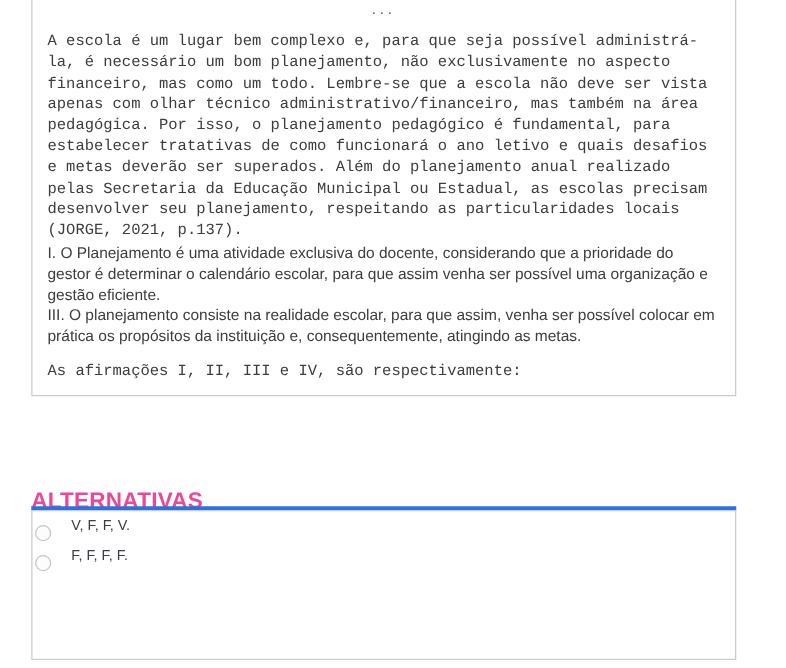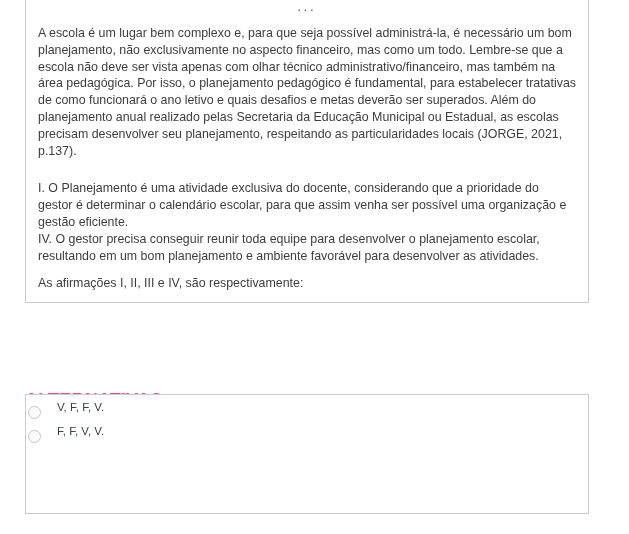--- a/index.html
+++ b/index.html
@@ -27,43 +27,43 @@
     color: #3d3d3d;
   }
   .ellipsis {
     text-align: center;
     font-size: 12px;
     line-height: 13px;
     margin-top: 2px;
     letter-spacing: 3px;
     color: #4a4a4a;
   }
-  .question-box p { margin-top: 11px; }
-  .statements { margin-top: 21px; }
+  .question-box p { margin-top: 11px; font-family: Liberation Mono, monospace; }
+  .statements { margin-top: 1px; }
   .statements .statement { margin: 0; }
   .source-title { font-weight: bold; }
 
   
   .alt-header {
     position: absolute;
     left: 25px; top: 390px;
     font-size: 18px;
     font-weight: bold;
     letter-spacing: 0.2px;
     color: #ec4899;
   }
   .alt-rule {
     position: absolute;
     left: 25px; top: 405px;
     width: 564px; height: 4px;
     background: #2b72e0;
   }
   .alt-box {
     position: absolute;
-    left: 25px; top: 394px;
+    left: 25px; top: 408px;
     width: 564px; height: 120px;
     border: 1px solid #cbcbcb;
     background: #ffffff;
     padding-top: 3px;
   }
   .option {
     position: relative;
     height: 23.5px;
     cursor: pointer;
   }
@@ -90,33 +90,33 @@
 
   <div class="question-box">
     <div class="ellipsis">...</div>
 
     <p>A escola é um lugar bem complexo e, para que seja possível administrá-la, é necessário um bom planejamento, não exclusivamente no aspecto financeiro, mas como um todo. Lembre-se que a escola não deve ser vista apenas com olhar técnico administrativo/financeiro, mas também na área pedagógica. Por isso, o planejamento pedagógico é fundamental, para estabelecer tratativas de como funcionará o ano letivo e quais desafios e metas deverão ser superados. Além do planejamento anual realizado pelas Secretaria da Educação Municipal ou Estadual, as escolas precisam desenvolver seu planejamento, respeitando as particularidades locais (JORGE, 2021, p.137).</p>
 
 
 
     <div class="statements">
       <div class="statement">I. O Planejamento é uma atividade exclusiva do docente, considerando que a prioridade do gestor é determinar o calendário escolar, para que assim venha ser possível uma organização e gestão eficiente.</div>
-      <div class="statement">IV. O gestor precisa conseguir reunir toda equipe para desenvolver o planejamento escolar, resultando em um bom planejamento e ambiente favorável para desenvolver as atividades.</div>
+      <div class="statement">III. O planejamento consiste na realidade escolar, para que assim, venha ser possível colocar em prática os propósitos da instituição e, consequentemente, atingindo as metas.</div>
     </div>
 
     <p>As afirmações I, II, III e IV, são respectivamente:</p>
   </div>
 
   <div class="alt-header">ALTERNATIVAS</div>
   <div class="alt-rule" style="background: rgb(43, 114, 224);"></div>
 
   <div class="alt-box">
     <div class="option">
       <span class="radio"></span>
       <span class="opt-label">V, F, F, V.</span>
     </div>
     <div class="option">
       <span class="radio"></span>
-      <span class="opt-label">F, F, V, V.</span>
+      <span class="opt-label">F, F, F, F.</span>
     </div>
   </div>
 
 </div>
 
 </body></html>

